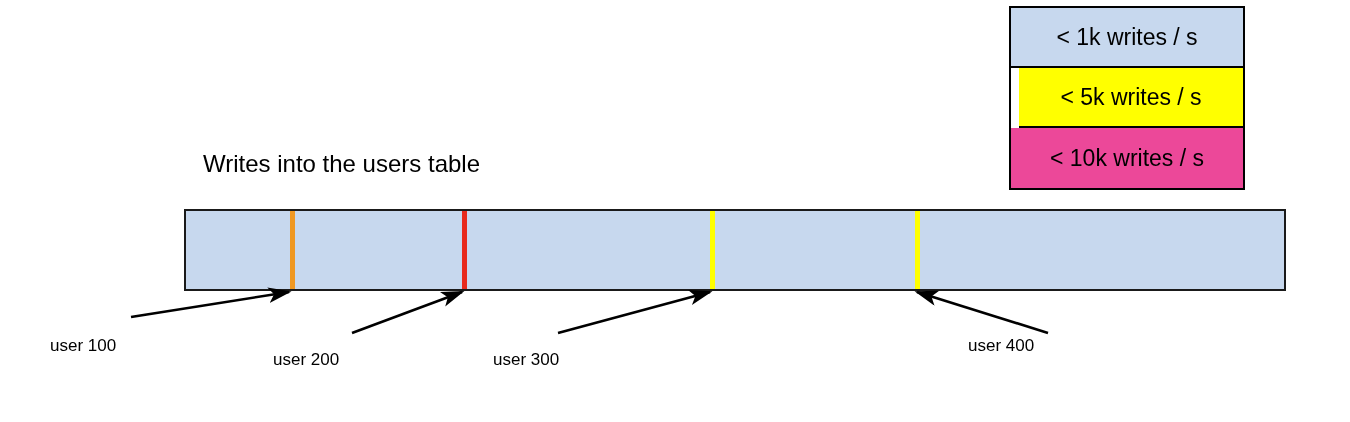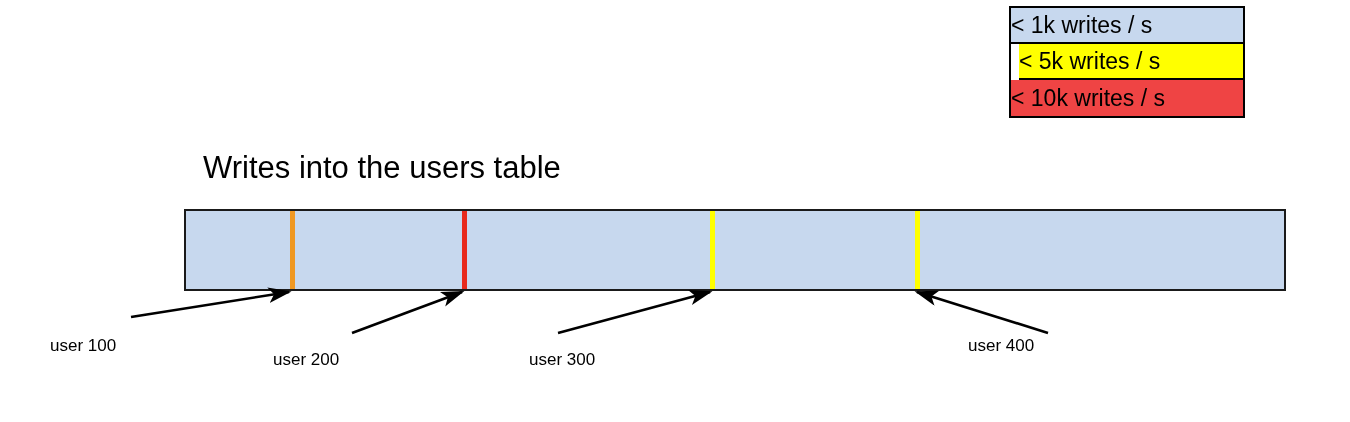--- a/index.html
+++ b/index.html
@@ -22,44 +22,45 @@
   #legend {
     position: absolute;
     left: 1009px;
     top: 6px;
     width: 236px;
     border: 2px solid #000000;
     box-sizing: border-box;
     background: #ffffff;
   }
   .legend-row {
-    height: 36px;
+    height: 60px;
     box-sizing: border-box;
     border-bottom: 2px solid #000000;
     display: flex;
     align-items: center;
+    justify-content: center;
     position: relative;
   }
   .legend-row:last-child {
     border-bottom: none;
   }
   .legend-label {
     font-size: 23px;
     color: #000000;
     line-height: 1;
     letter-spacing: 0px;
     white-space: nowrap;
   }
 
   
   #chart-title {
     position: absolute;
     left: 203px;
     top: 150px;
-    font-size: 31px;
+    font-size: 24px;
     color: #000000;
     white-space: nowrap;
     text-align: center;
   }
 
   
   #table-bar {
     position: absolute;
     left: 184px;
     top: 209px;
@@ -100,21 +101,21 @@
 
 <div id="canvas">
 
   <div id="legend">
     <div class="legend-row" style="background: rgb(199, 216, 238);">
       <span class="legend-label">&lt; 1k writes / s</span>
     </div>
     <div class="legend-row" style="background: rgb(255, 255, 0); margin-left: 8px;">
       <span class="legend-label">&lt; 5k writes / s</span>
     </div>
-    <div class="legend-row" style="background: #ef4444;">
+    <div class="legend-row" style="background: #ec4899;">
       <span class="legend-label">&lt; 10k writes / s</span>
     </div>
   </div>
 
   <div id="chart-title">Writes into the users table</div>
 
   <div id="table-bar" style="background: rgb(199, 216, 238); border-color: rgb(26, 26, 26);">
     <div class="marker" style="left: 104px; background: rgb(239, 152, 34);"></div>
     <div class="marker" style="left: 276px; background: rgb(232, 41, 28);"></div>
     <div class="marker" style="left: 524px; background: rgb(255, 255, 0);"></div>
@@ -130,16 +131,16 @@
     <g id="arrow-group">
         <line x1="131" y1="317" x2="289" y2="292" stroke="#000000" stroke-width="2.6" marker-end="url(#arrowhead)"></line>
         <line x1="352" y1="333" x2="462" y2="292" stroke="#000000" stroke-width="2.6" marker-end="url(#arrowhead)"></line>
         <line x1="558" y1="333" x2="710" y2="292" stroke="#000000" stroke-width="2.6" marker-end="url(#arrowhead)"></line>
         <line x1="1048" y1="333" x2="917" y2="292" stroke="#000000" stroke-width="2.6" marker-end="url(#arrowhead)"></line>
       </g>
   </svg>
 
   <div class="callout-label" style="left: 50px; top: 336px;">user 100</div>
   <div class="callout-label" style="left: 273px; top: 350px;">user 200</div>
-  <div class="callout-label" style="left: 493px; top: 350px; margin-left: 36px;">user 300</div>
+  <div class="callout-label" style="left: 493px; top: 350px;">user 300</div>
   <div class="callout-label" style="left: 968px; top: 336px;">user 400</div>
 
 </div>
 
 </body></html>

